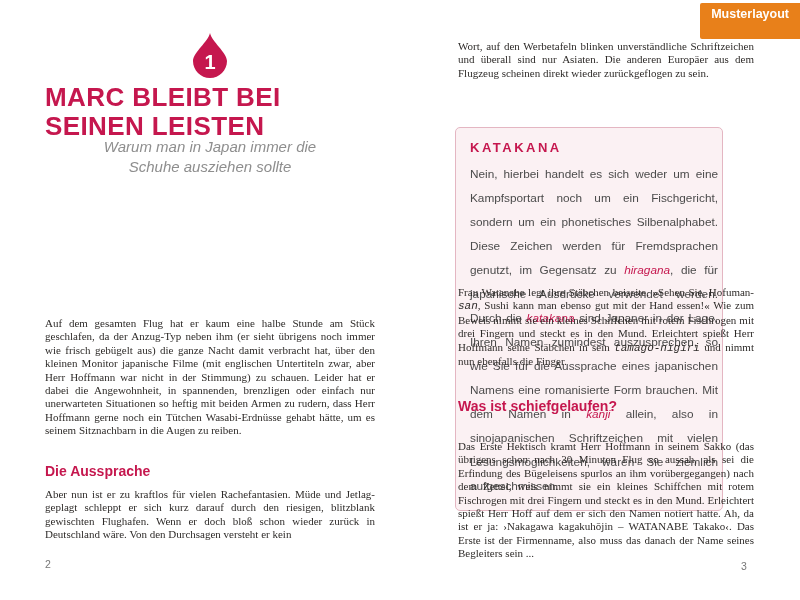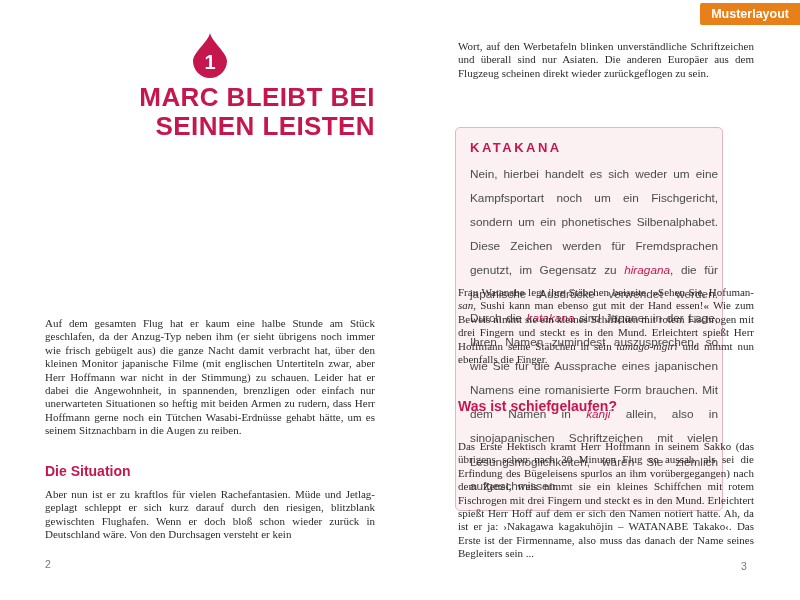--- a/index.html
+++ b/index.html
@@ -20,33 +20,33 @@
     font-family:"Liberation Serif", serif;
     overflow:hidden;
   }
   
   .badge{
     position:absolute;top:3px;right:0;
     background:var(--badge-bg);
     color:#fff;
     font-family:"Liberation Sans", sans-serif;
     font-weight:bold;font-size:12.5px;
-    padding:4px 11px 4px 11px;
+    padding:4px 11px 18px 11px;
     border-radius:2px 0 0 2px;
   }
   
   .page{position:absolute;}
   .page-left{left:45px;top:33px;width:330px;height:530px;}
   .page-right{left:458px;top:40px;width:296px;height:520px;}
   .block{position:absolute;left:0;width:100%;}
 
   
   .chapter-mark{top:0;text-align:center;}
   .chapter-title{
-    top:50px;text-align:right;
+    top:50px;text-align:left;
     font-family:"Liberation Sans", sans-serif;
     font-weight:bold;font-size:26px;line-height:1.12;
     letter-spacing:0.4px;color:var(--accent);
   }
   .chapter-subtitle{
     top:104px;text-align:center;
     font-family:"Liberation Sans", sans-serif;
     font-style:italic;font-size:15px;line-height:1.35;
     color:var(--muted);
   }
@@ -59,21 +59,21 @@
   .pl-head{top:430px;}
   .pl-par2{top:455px;}
   .pr-par1{top:0;}
   .pr-par2{top:246px;}
   .pr-head{top:358px;}
   .pr-par3{top:400px;}
   .section-heading{
     font-family:"Liberation Sans", sans-serif;
     font-weight:bold;font-size:14px;color:var(--accent);
   }
-  .em{font-style:italic;}
+  .em{font-style:italic;font-family:Liberation Mono, monospace;}
   .em-red{font-style:italic;color:var(--accent);}
   
   .infobox{
     top:87px;left:-3px;width:268px;
     background:var(--box-bg);
     border:1px solid var(--box-border);
     border-radius:5px;
     padding:12px 4px 12px 14px;
   }
   .infobox-heading{
@@ -108,24 +108,28 @@
       <path d="M17,0 C18.5,8.5 34,19.5 34,28 C34,37.4 26.4,45 17,45 C7.6,45 0,37.4 0,28 C0,19.5 15.5,8.5 17,0 Z" fill="#C5174E"></path>
       <text x="17" y="36" text-anchor="middle" font-family="Liberation Sans, sans-serif" font-size="20" font-weight="bold" fill="#ffffff">1</text>
     </svg>
   </div>
 
   <div class="block chapter-title">
     <div>MARC BLEIBT BEI</div>
     <div>SEINEN LEISTEN</div>
   </div>
 
+  <div class="block chapter-subtitle">
+    <div>Warum man in Japan immer die</div>
+    <div>Schuhe ausziehen sollte</div>
+  </div>
 
   <p class="block body-par pl-par1">Auf dem gesamten Flug hat er kaum eine halbe Stunde am Stück geschlafen, da der Anzug-Typ neben ihm (er sieht übrigens noch immer wie frisch gebügelt aus) die ganze Nacht damit verbracht hat, über den kleinen Monitor japanische Filme (mit englischen Untertiteln zwar, aber Herr Hoffmann war nicht in der Stimmung) zu schauen. Leider hat er dabei die Angewohnheit, in spannenden, brenzligen oder einfach nur unerwarteten Situationen so heftig mit beiden Armen zu rudern, dass Herr Hoffmann gerne noch ein Tütchen Wasabi-Erdnüsse gehabt hätte, um es seinem Sitznachbarn in die Augen zu reiben.</p>
 
-  <h3 class="block section-heading pl-head">Die Situation</h3>
+  <h3 class="block section-heading pl-head">Die Aussprache</h3>
 
   <p class="block body-par pl-par2">Aber nun ist er zu kraftlos für vielen Rachefantasien. Müde und Jetlag-geplagt schleppt er sich kurz darauf durch den riesigen, blitzblank gewischten Flughafen. Wenn er doch bloß schon wieder zurück in Deutschland wäre. Von den Durchsagen versteht er kein</p>
 </div>
 
 <div class="page page-right">
 
   <p class="block body-par pr-par1">Wort, auf den Werbetafeln blinken unverständliche Schriftzeichen und überall sind nur Asiaten. Die anderen Europäer aus dem Flugzeug scheinen direkt wieder zurückgeflogen zu sein.</p>
 
   <div class="block infobox">
     <div class="infobox-heading">KATAKANA</div>

